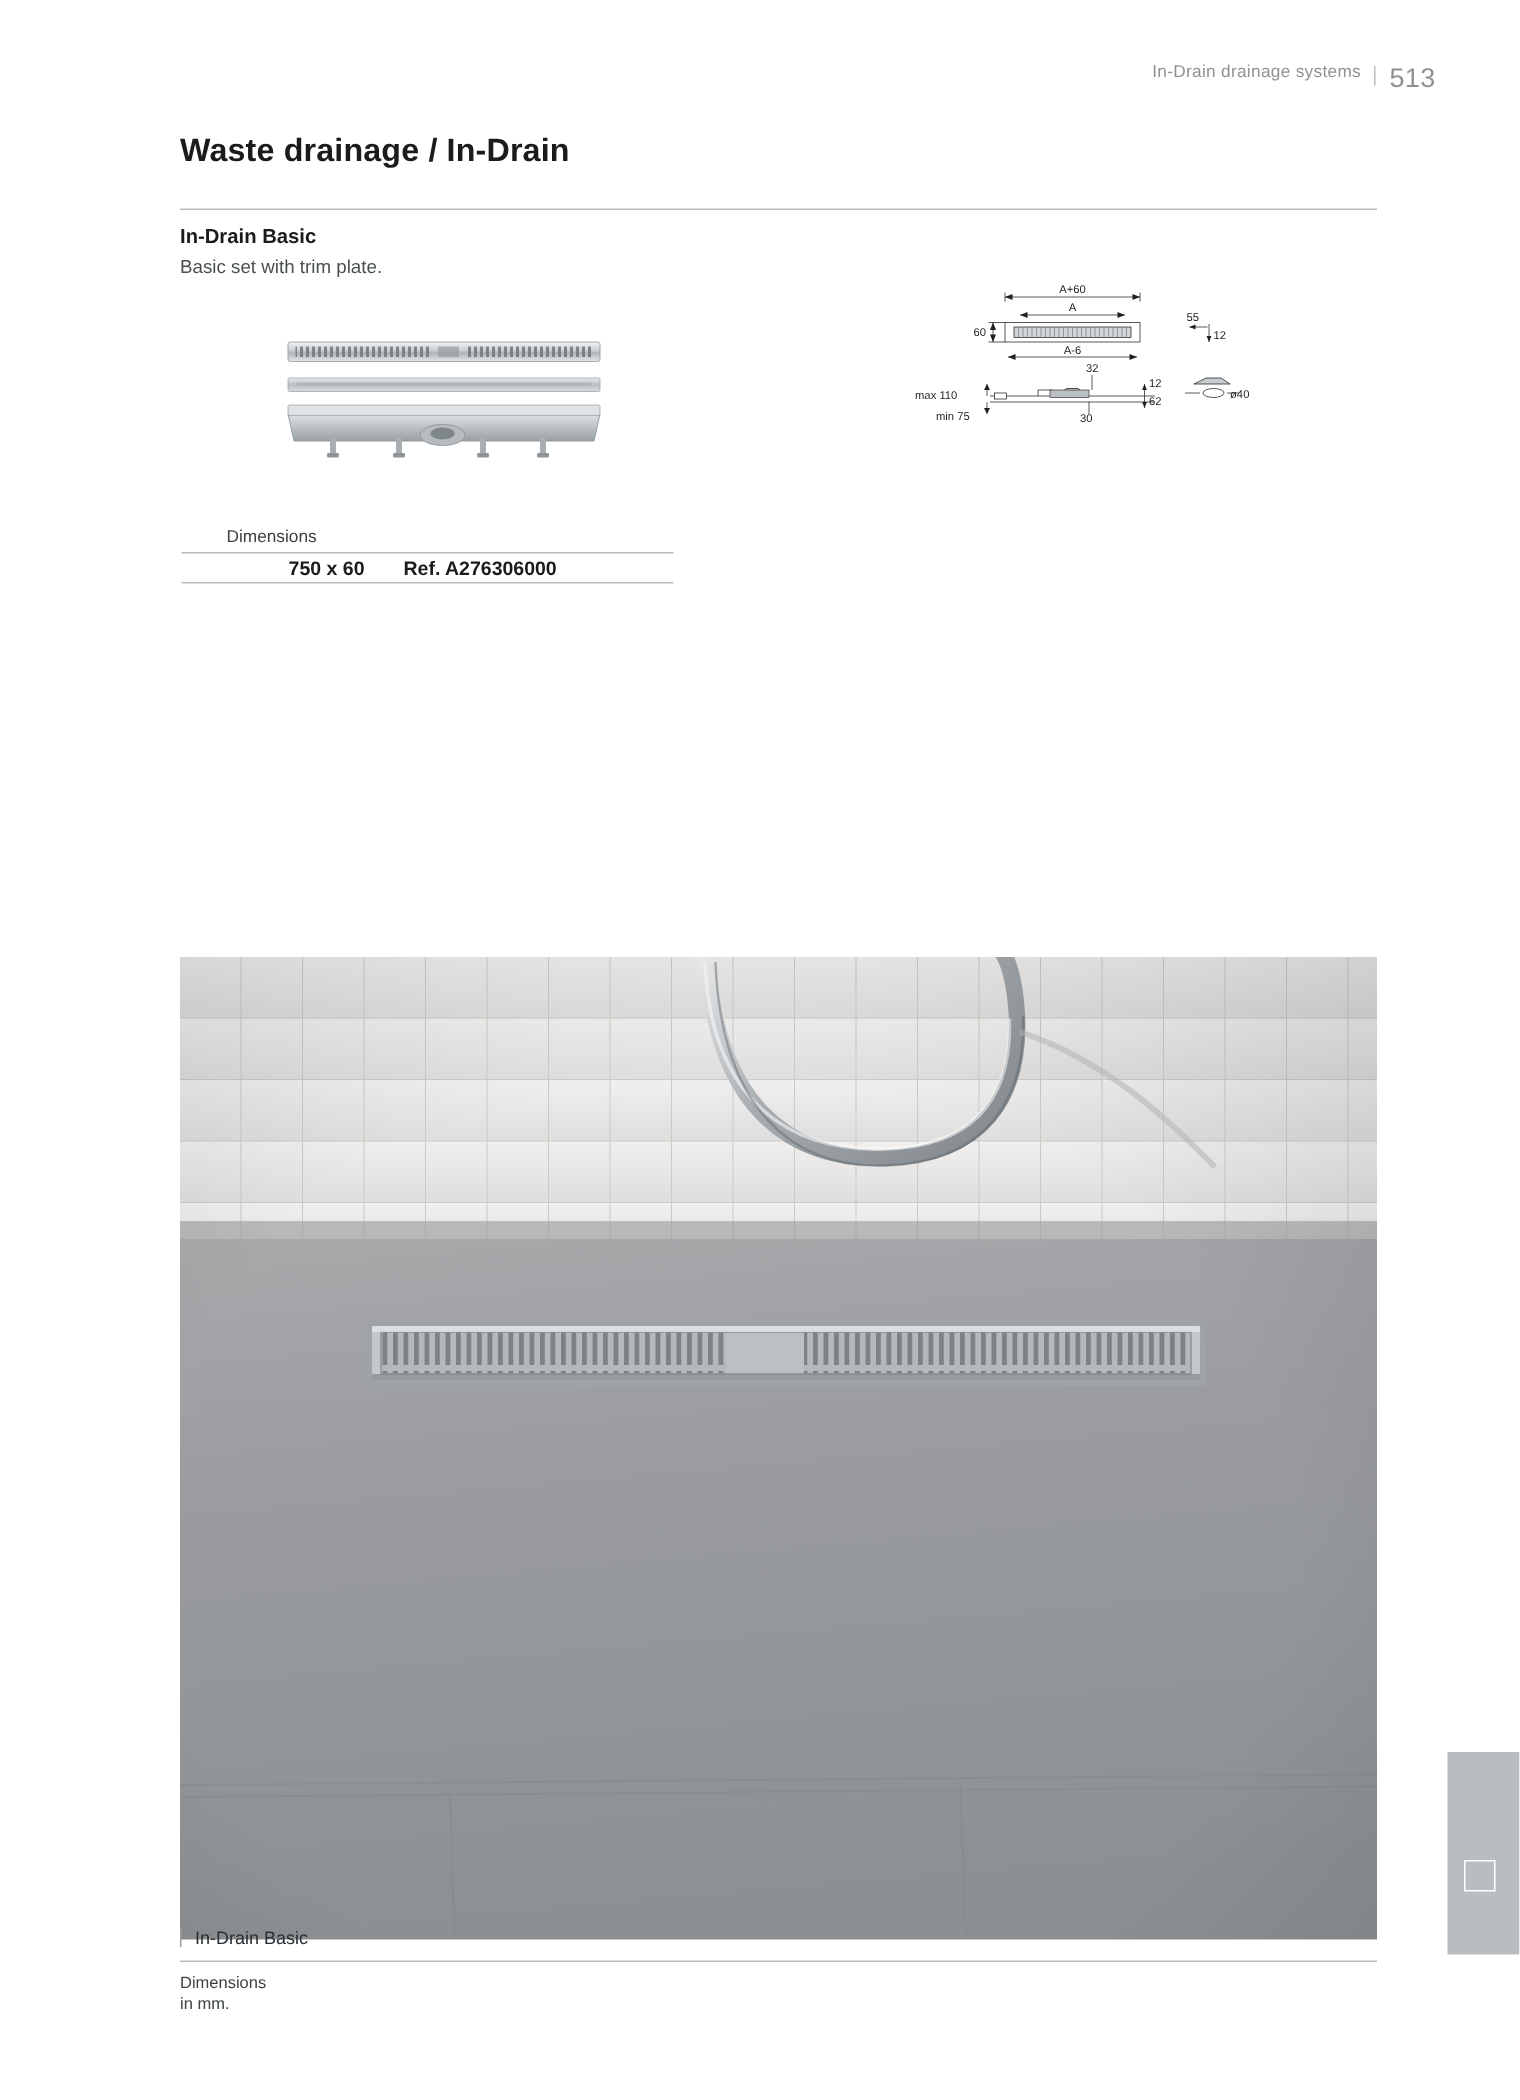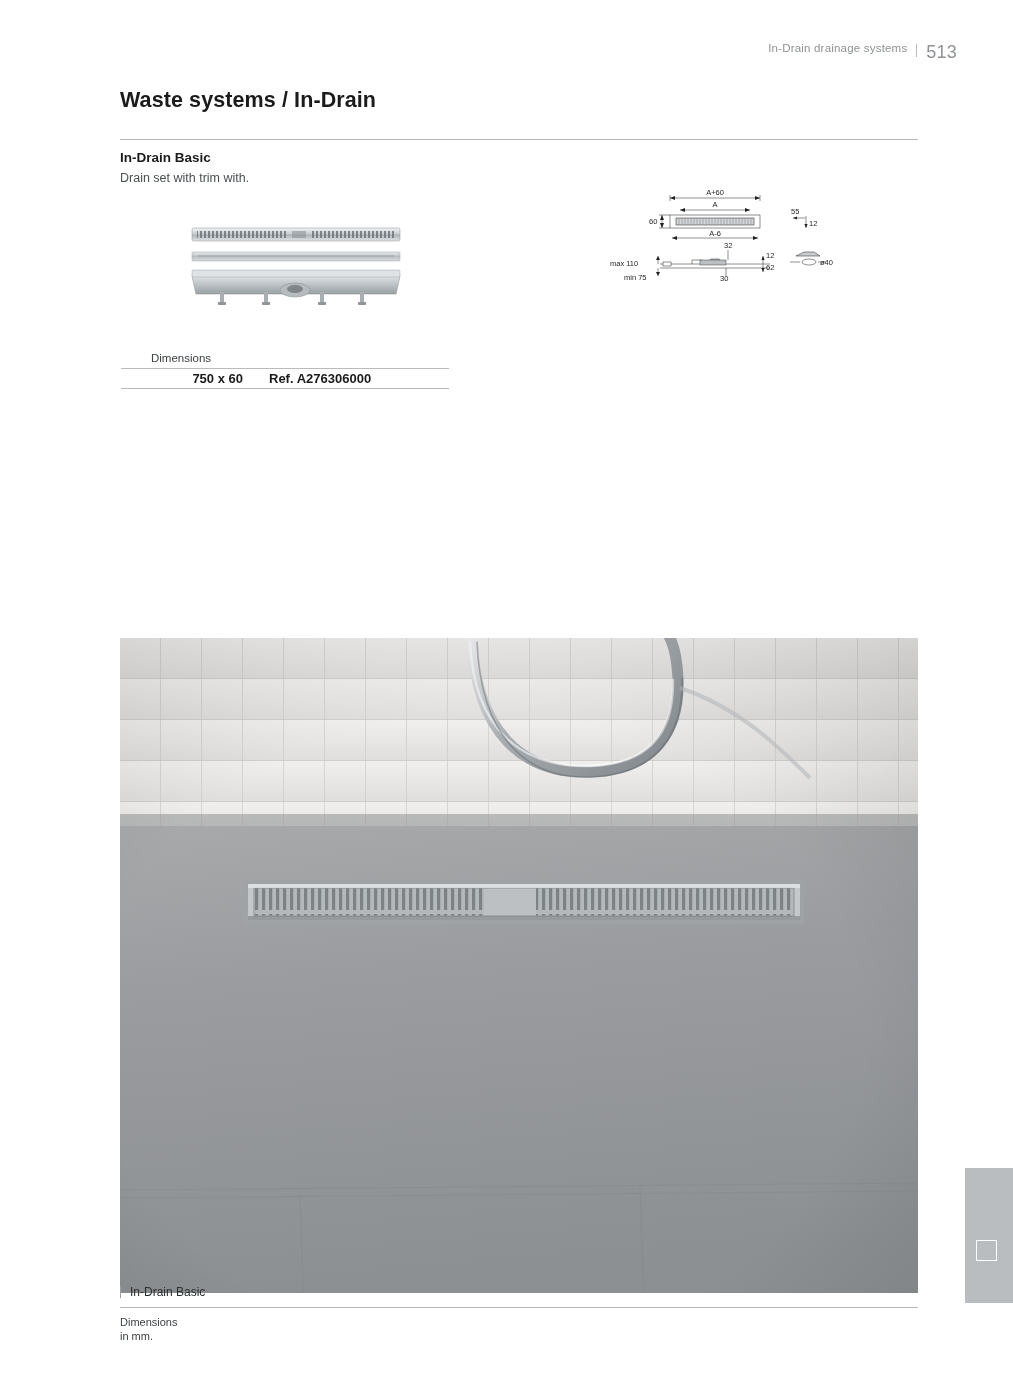--- a/index.html
+++ b/index.html
@@ -194,25 +194,25 @@
 </style>
 </head>
 <body>
 
 <div class="page-header">
   <span>In-Drain drainage systems</span>
   <span class="sep"></span>
   <span class="page-num">513</span>
 </div>
 
-<div class="page-title">Waste systems / In-Drain</div>
+<div class="page-title">Waste drainage / In-Drain</div>
 <div class="rule-top"></div>
 
 <div class="section-title">In-Drain Basic</div>
-<div class="section-sub">Drain set with trim with.</div>
+<div class="section-sub">Basic set with trim plate.</div>
 
 <div class="product-shot">
   <svg width="220" height="85" viewBox="0 0 220 85">
     <defs>
       <linearGradient id="steel" x1="0" y1="0" x2="0" y2="1">
         <stop offset="0%" stop-color="#f2f3f4"></stop>
         <stop offset="45%" stop-color="#c9ced1"></stop>
         <stop offset="55%" stop-color="#aeb4b8"></stop>
         <stop offset="100%" stop-color="#e3e6e8"></stop>
       </linearGradient>

